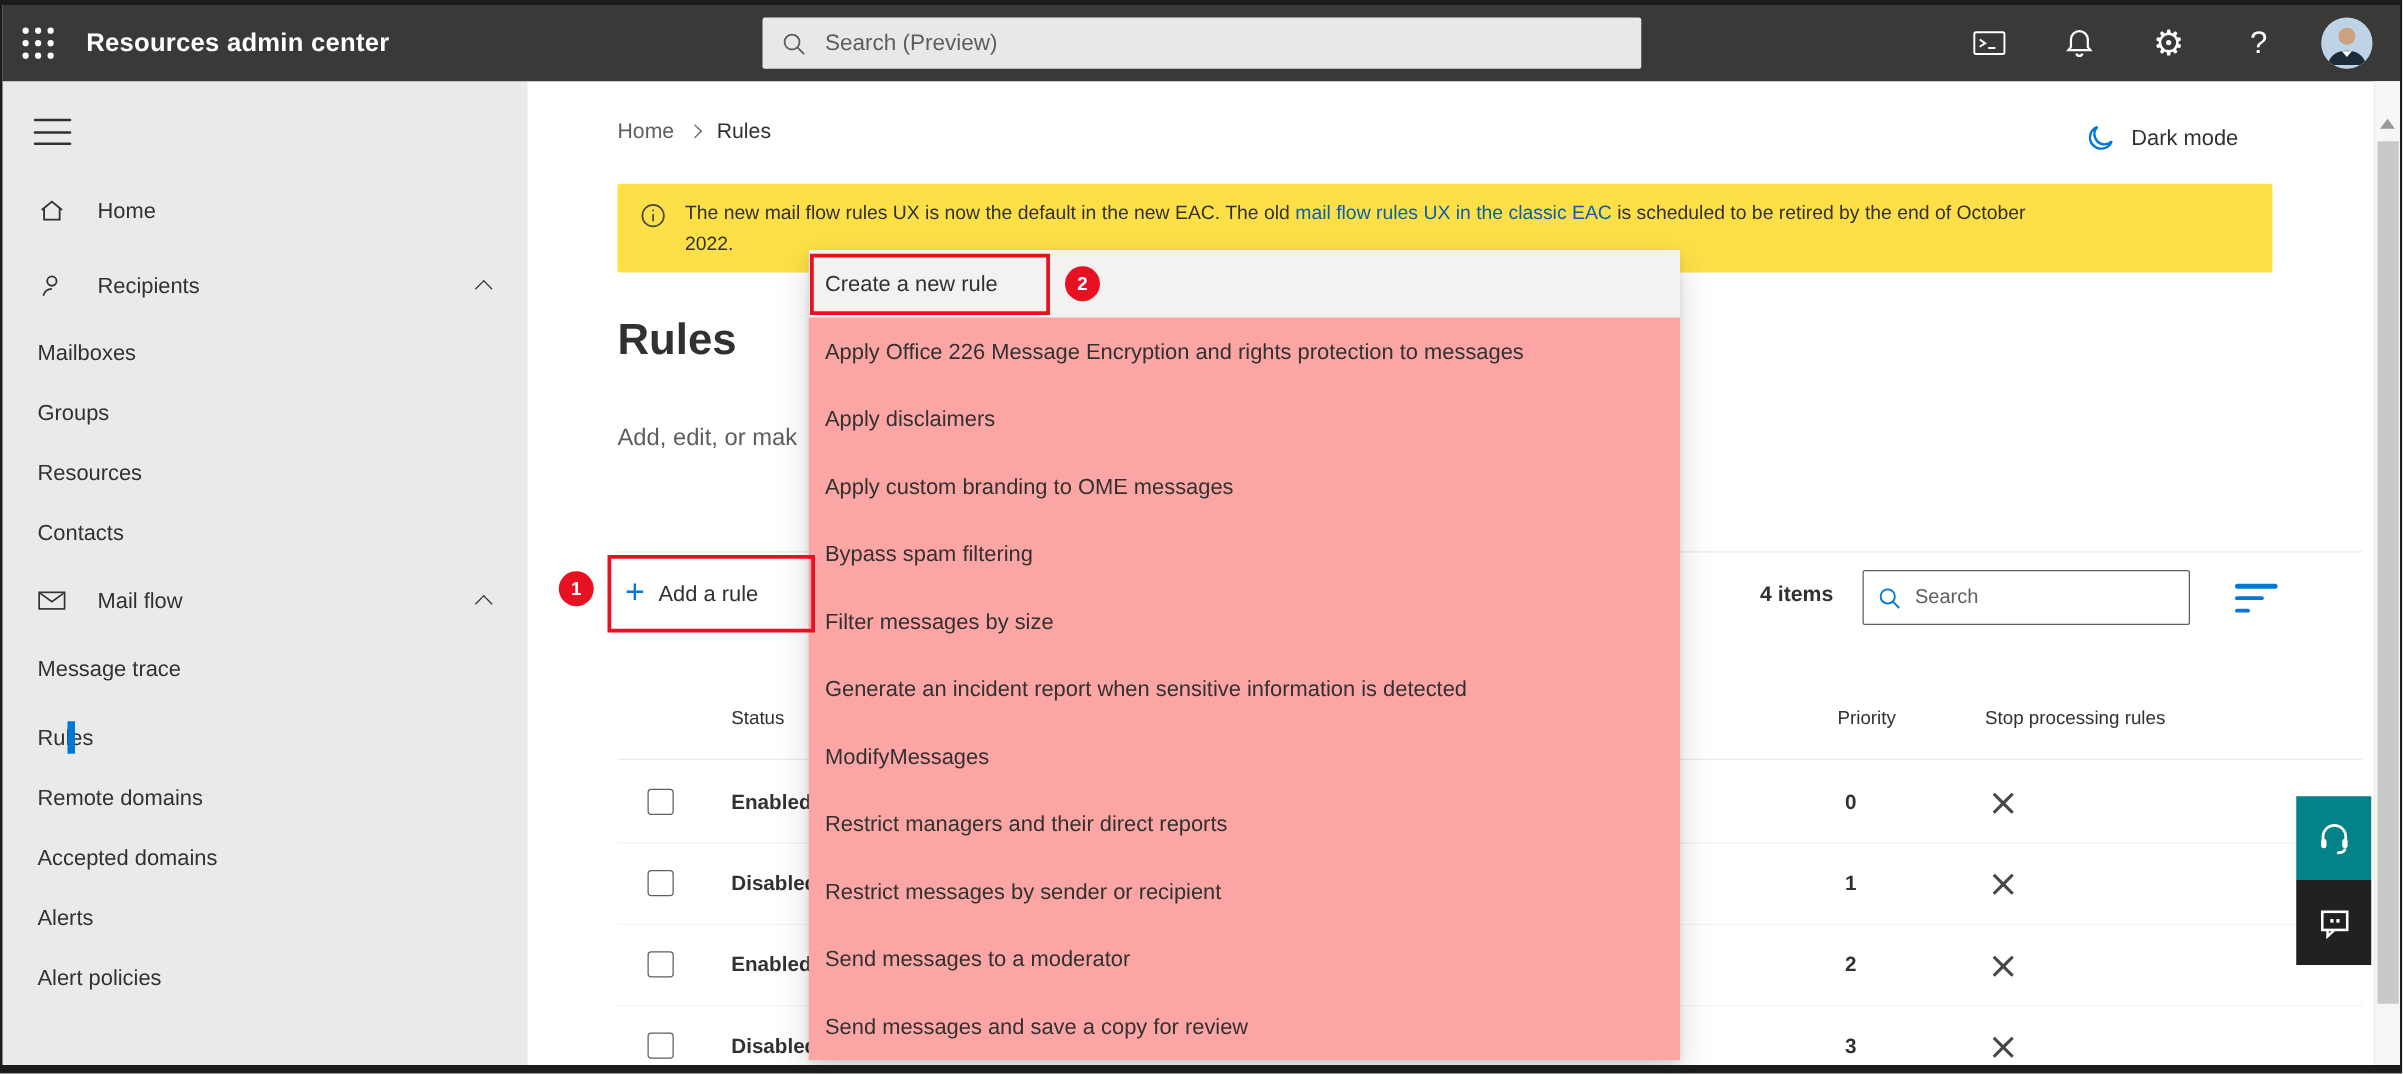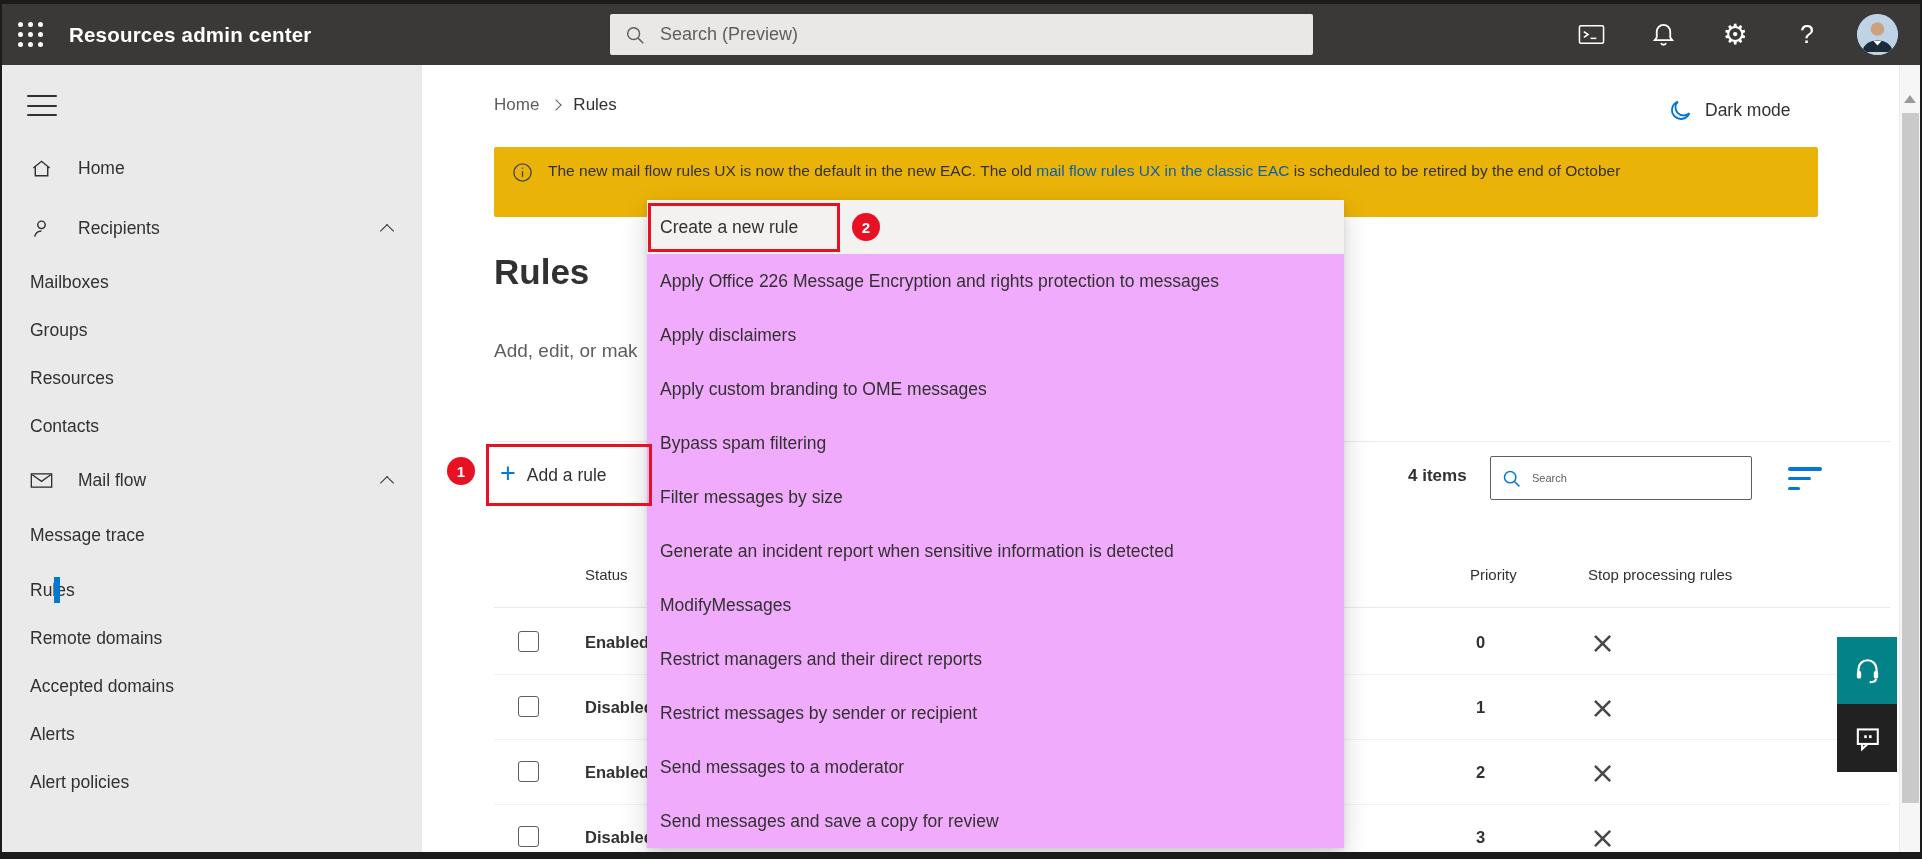--- a/index.html
+++ b/index.html
@@ -40,59 +40,59 @@
 
   
   .breadcrumb{position:absolute;left:494px;top:95px;display:flex;align-items:center;font-size:17px;color:#605e5c;z-index:6}
   .crumb-home{cursor:pointer}
   .crumb-current{color:#323130}
   .bc-sep{width:8px;height:8px;border-top:1.5px solid #605e5c;border-right:1.5px solid #605e5c;transform:rotate(45deg);margin:0 13px;flex:none}
   .darkmode{position:absolute;left:1668px;top:98px;display:flex;align-items:center;gap:12px;font-size:17.5px;color:#323130;background:none;border:0;cursor:pointer;z-index:6;font-family:inherit}
   .darkmode svg{width:25px;height:25px;flex:none}
 
   
-  .banner{position:absolute;left:494px;top:147px;width:1324px;min-height:70px;background:#eab308;display:flex;padding:11px 20px 10px 18px;z-index:6;border-radius:2px}
+  .banner{position:absolute;left:494px;top:147px;width:1324px;min-height:70px;background:#fde047;display:flex;padding:11px 20px 10px 18px;z-index:6;border-radius:2px}
   .info-ic{color:#484644;margin:4px 15px 0 0;flex:none}
   .info-ic svg{width:21px;height:21px}
   .banner-text{font-size:15.5px;line-height:25px;color:#323130}
   .banner-link{color:#0b5fae;text-decoration:none;cursor:pointer}
   .line2{display:block}
 
   
   .page-title{position:absolute;left:494px;top:252px;font-size:35px;font-weight:700;color:#323130;z-index:6}
   .subtitle{position:absolute;left:494px;top:340px;font-size:19px;color:#605e5c;z-index:6;white-space:nowrap}
 
   .hline{position:absolute;background:#edebe9;height:1px;z-index:6}
   .toolbar-line{left:494px;top:441px;width:1396px}
   .header-line{left:494px;top:607px;width:1396px}
 
   
   .add-rule{position:absolute;left:500px;top:452px;height:46px;display:flex;align-items:center;gap:11px;background:none;border:0;font-size:17.5px;color:#323130;cursor:pointer;z-index:6;font-family:inherit}
   .add-rule .plus{color:#0078d4;font-size:27px;font-weight:400;line-height:1;margin-top:-3px}
   .items-count{position:absolute;left:1408px;top:466px;font-size:17px;font-weight:700;color:#323130;z-index:6}
   .tbl-search{position:absolute;left:1490px;top:456px;width:262px;height:44px;border:1px solid #605e5c;border-radius:2px;display:flex;align-items:center;padding:0 10px;z-index:6;background:#fff}
   .tbl-search svg{width:21px;height:21px;color:#0078d4;margin-right:10px;flex:none}
-  .tbl-search input{border:0;outline:none;font-size:11px;color:#323130;width:100%;font-family:inherit}
+  .tbl-search input{border:0;outline:none;font-size:16px;color:#323130;width:100%;font-family:inherit}
   .filter{position:absolute;left:1788px;top:467px;width:34px;height:23px;display:flex;flex-direction:column;justify-content:space-between;align-items:flex-start;background:none;border:0;cursor:pointer;z-index:6}
   .filter i{display:block;height:3.5px;background:#0078d4;border-radius:2px}
   .filter i:nth-child(1){width:34px}.filter i:nth-child(2){width:23px}.filter i:nth-child(3){width:12px}
 
   
   .th{position:absolute;top:566px;font-size:15px;font-weight:400;color:#323130;z-index:6;white-space:nowrap}
   .th-status{left:585px}.th-priority{left:1470px}.th-stop{left:1588px}
   .row{position:absolute;left:494px;width:1396px;height:65px;z-index:6;border-bottom:1px solid #f3f2f1;cursor:pointer}
   .row-0{top:610px}.row-1{top:675px}.row-2{top:740px}.row-3{top:805px}
   .row .cb{position:absolute;left:24px;top:21px;width:21px;height:21px;border:1px solid #605e5c;border-radius:3px;background:#fff;cursor:pointer}
   .row .cell{position:absolute;top:0;height:65px;display:flex;align-items:center;font-size:16.5px;font-weight:700;color:#323130}
   .row .st{left:91px}
   .row .pr{left:982px}
   .row .xm{left:1096px;font-size:30px;font-weight:400;color:#494745;font-family:"DejaVu Sans",sans-serif}
 
   
-  .menu{position:absolute;left:647px;top:200px;width:697px;height:648px;background:#f0abfc;box-shadow:0 10px 26px rgba(0,0,0,.16),0 2px 6px rgba(0,0,0,.10);z-index:30}
+  .menu{position:absolute;left:647px;top:200px;width:697px;height:648px;background:#fca5a5;box-shadow:0 10px 26px rgba(0,0,0,.16),0 2px 6px rgba(0,0,0,.10);z-index:30}
   .menu-item{height:54px;display:flex;align-items:center;padding-left:13px;font-size:17.5px;color:#323130;cursor:pointer;white-space:nowrap}
   .menu-item.hl{background:#f3f2f1}
 
   
   .abox{position:absolute;border:3px solid #e81123;z-index:50;pointer-events:none}
   .abox1{left:486px;top:444px;width:166px;height:62px}
   .abox2{left:648px;top:203px;width:192px;height:49px}
   .abadge{position:absolute;width:28px;height:28px;border-radius:50%;background:#e81123;color:#fff;font-size:15px;font-weight:700;display:grid;place-items:center;z-index:50}
   .abadge1{left:447px;top:457px}
   .abadge2{left:852px;top:213px}
@@ -253,20 +253,21 @@
       <svg viewBox="0 0 20 20" fill="none" stroke="currentColor" stroke-width="1.3">
           <circle cx="10" cy="10" r="8.2"></circle>
           <line x1="10" y1="8.8" x2="10" y2="14.2"></line>
           <circle cx="10" cy="6" r="0.7" fill="currentColor" stroke="none"></circle>
         </svg>
     </span>
     <div class="banner-text">
       <span>The new mail flow rules UX is now the default in the new EAC. The old</span>
       <a class="banner-link">mail flow rules UX in the classic EAC</a>
       <span>is scheduled to be retired by the end of October</span>
+      <span class="line2">2022.</span>
     </div>
   </div>
 
   <h1 class="page-title">Rules</h1>
   <div class="subtitle">Add, edit, or mak</div>
 
   <div class="hline toolbar-line"></div>
 
   <button class="add-rule">
     <span class="plus">+</span>

